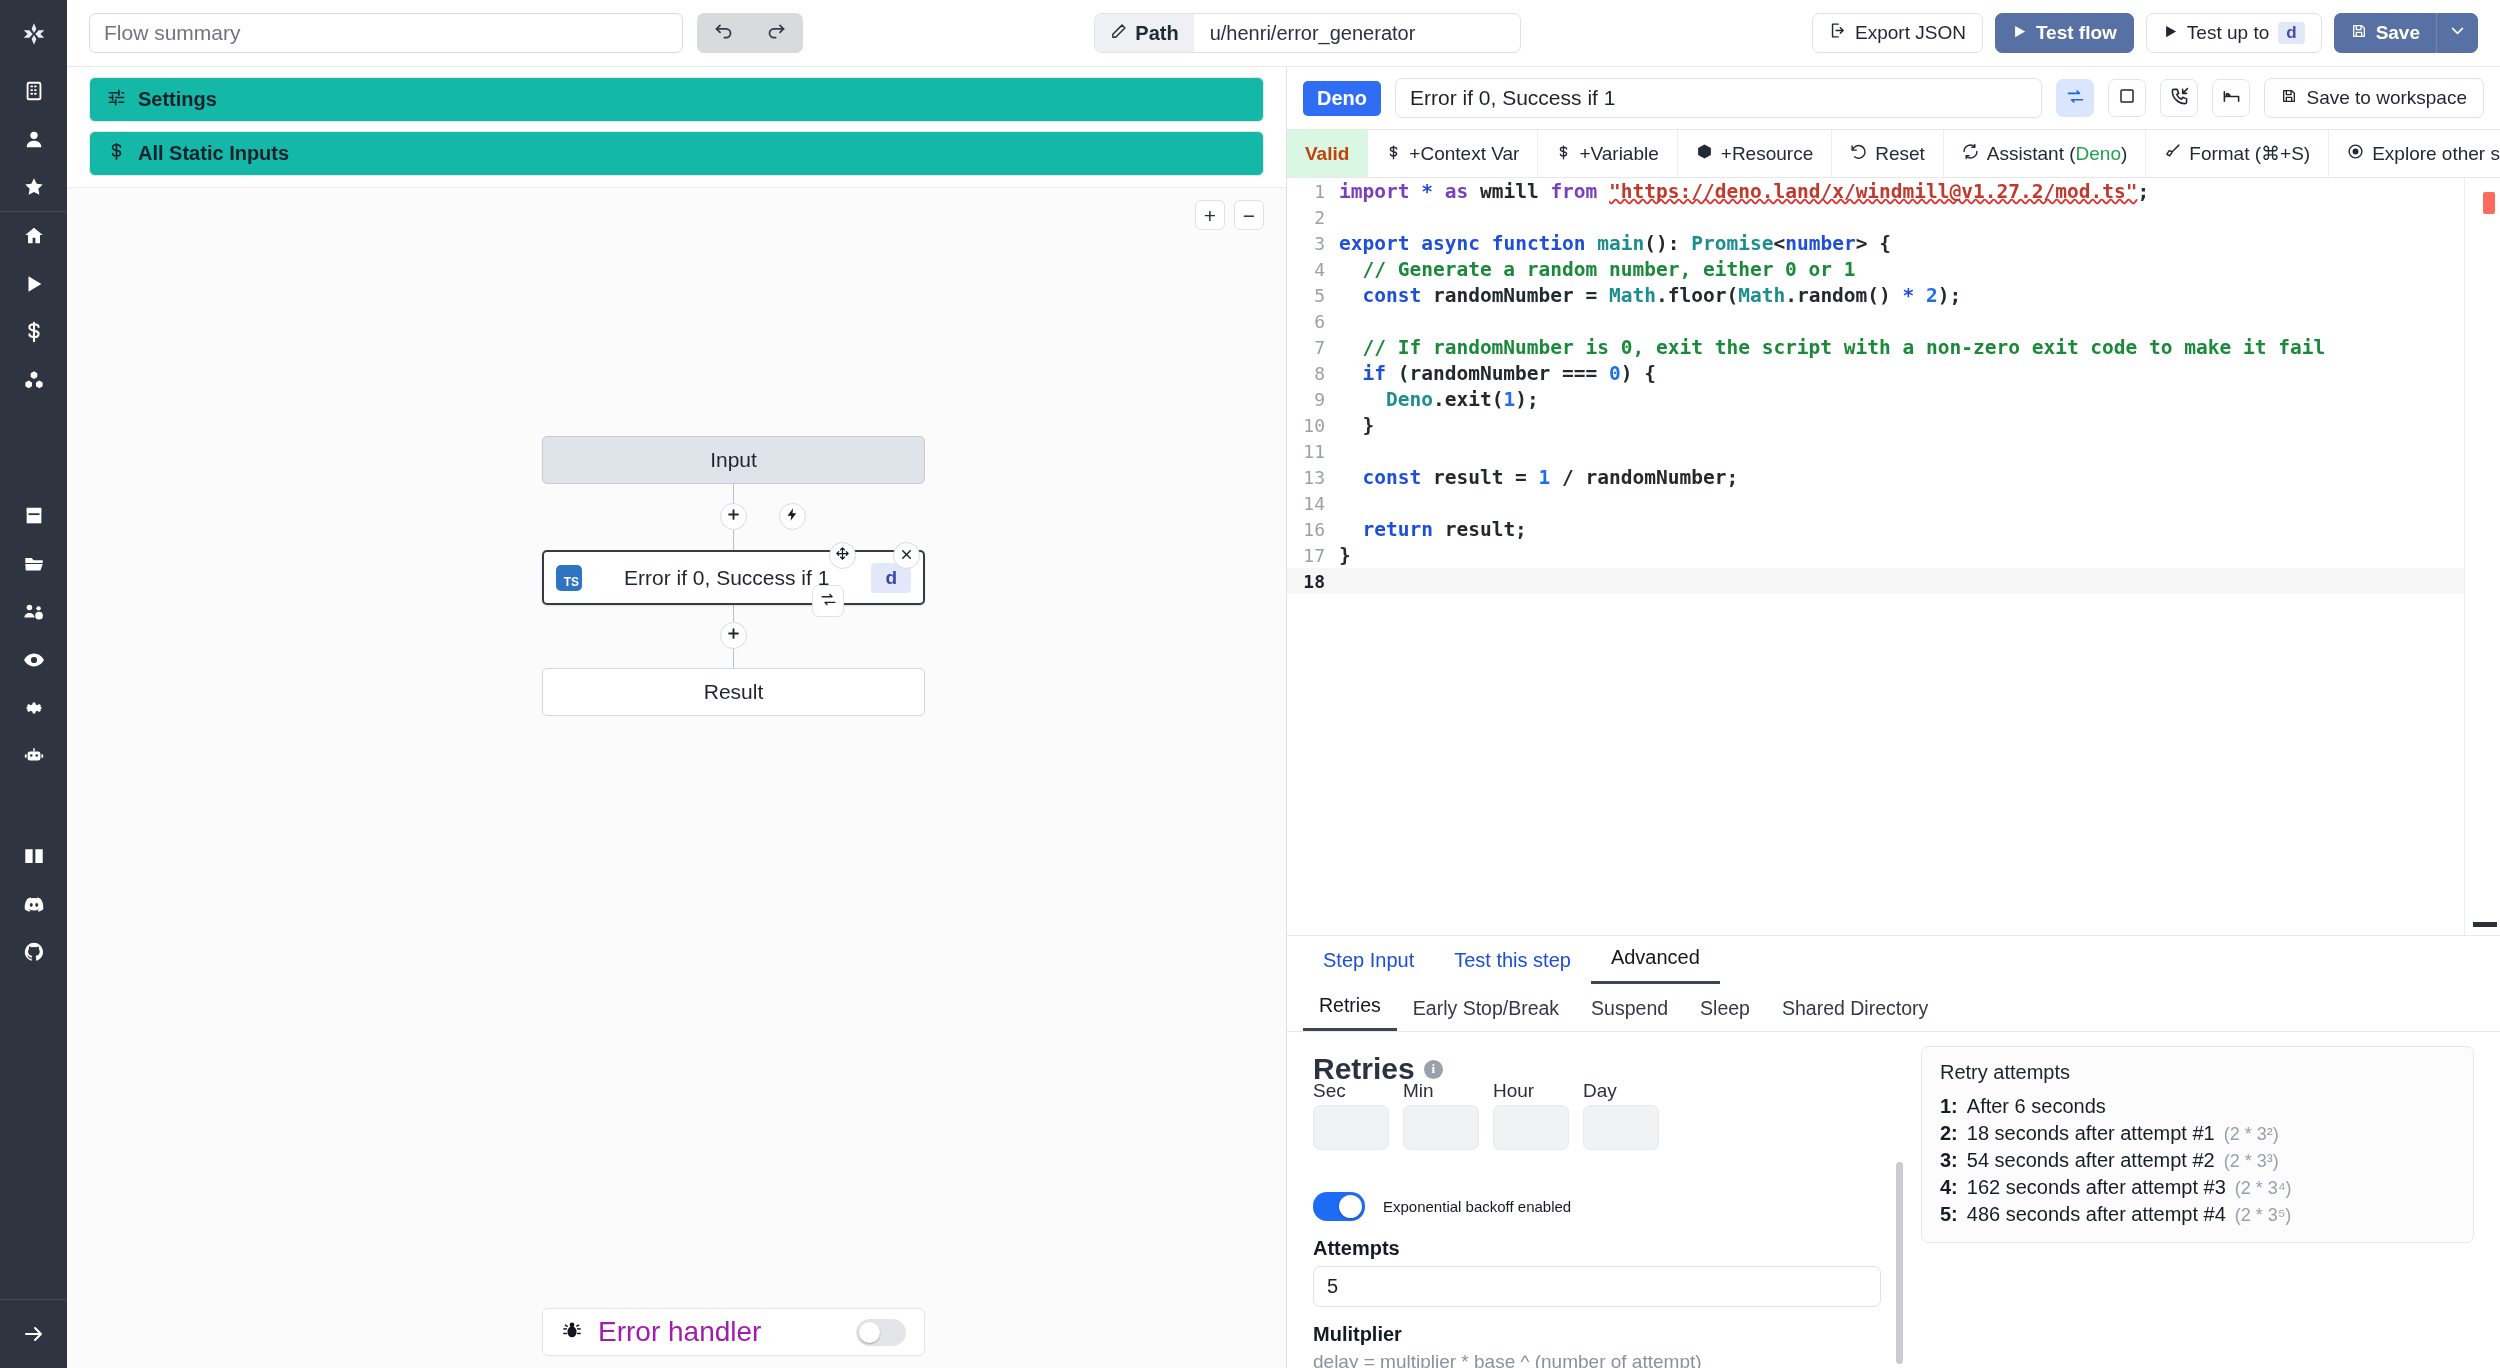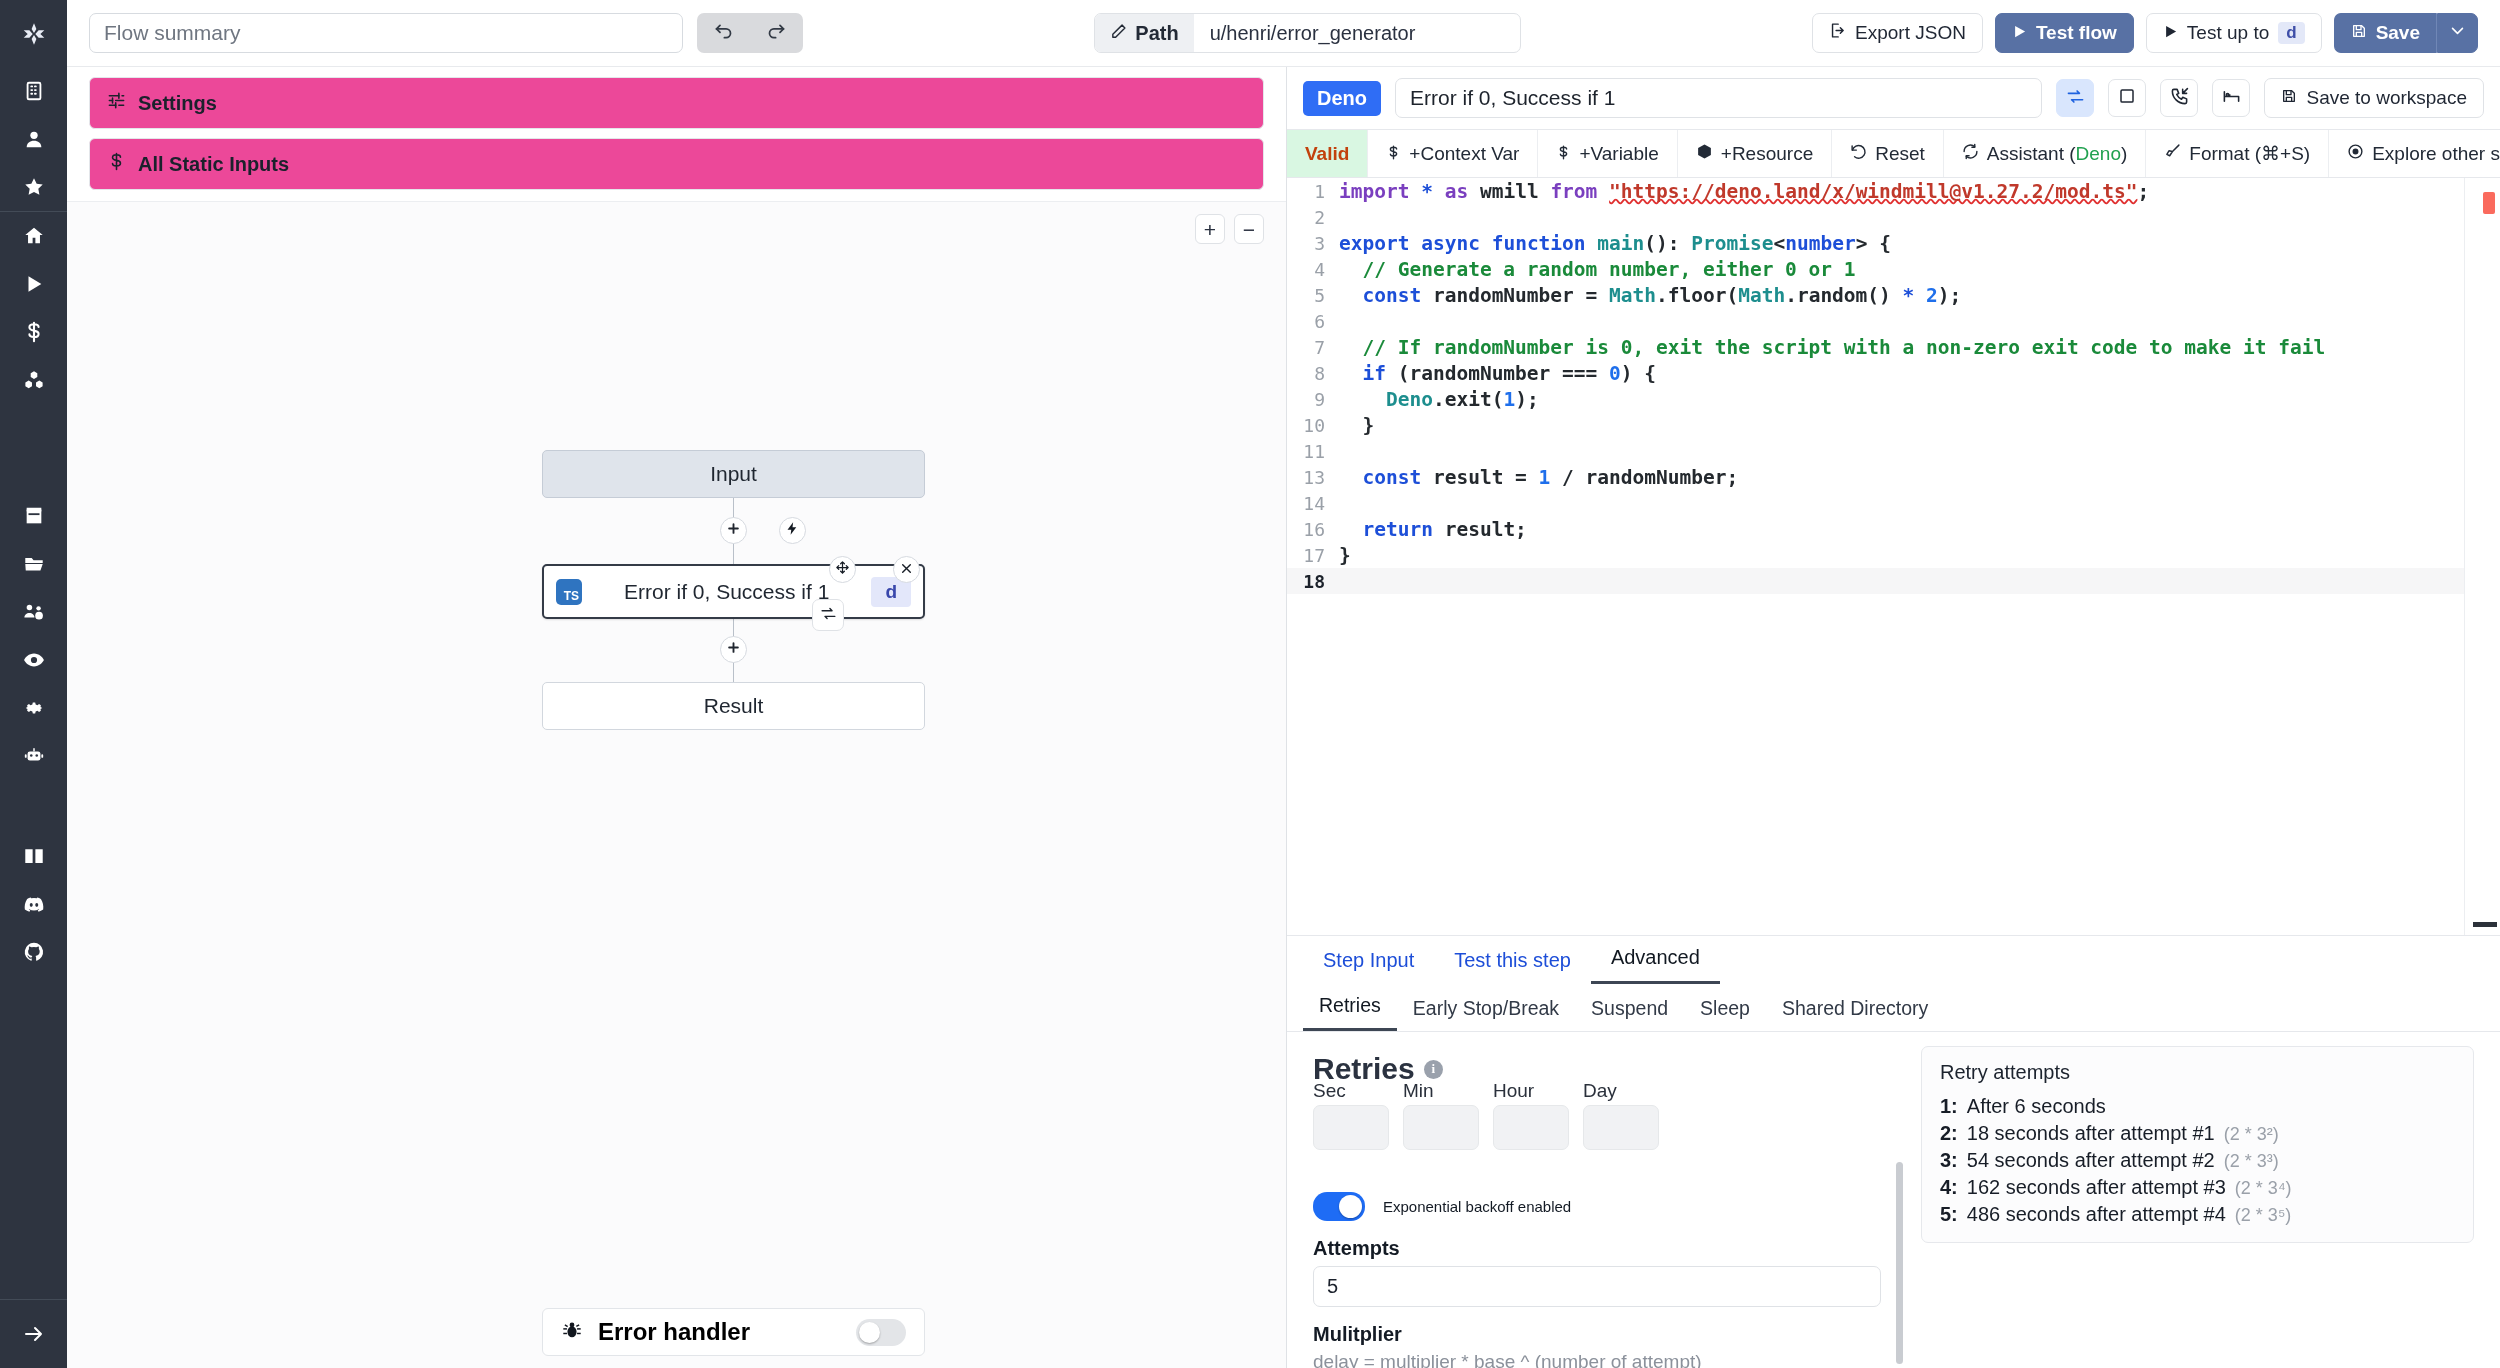--- a/index.html
+++ b/index.html
@@ -76,21 +76,21 @@
   
   .split { flex: 1; display: flex; min-height: 0; }
 
   
   .flowpane {
     width: 1220px; flex: 0 0 1220px; display: flex; flex-direction: column;
     background: #fff; border-right: 1px solid #dfe2e6; min-height: 0;
   }
   .accordions { padding: 10px 22px 0 22px; display: flex; flex-direction: column; gap: 9px; }
   .accordion {
-    height: 52px; border: 1px solid #e3e6ea; border-radius: 6px; background: #ec4899;
+    height: 45px; border: 1px solid #e3e6ea; border-radius: 6px; background: #14b8a6;
     display: flex; align-items: center; gap: 12px; padding: 0 17px;
     font-size: 20px; font-weight: 700; color: #1b212c; cursor: pointer;
   }
   .canvas {
     flex: 1; position: relative; background: #fbfbfc; margin-top: 11px;
     border-top: 1px solid #eceef1; overflow: hidden;
   }
   .zoomctl { position: absolute; top: 12px; right: 22px; display: flex; gap: 9px; }
   .zoombtn {
     width: 30px; height: 30px; border: 1px solid #dfe2e6; border-radius: 6px; background: #fff;
@@ -127,21 +127,21 @@
   .mini-btn {
     position: absolute; width: 32px; height: 32px; border-radius: 7px;
     background: #fff; border: 1px solid #dfe2e6; display: flex;
     align-items: center; justify-content: center; cursor: pointer; color: #1d232c;
   }
   .errbar {
     position: absolute; left: 475px; bottom: 12px; width: 383px; height: 48px;
     border: 1px solid #e2e5e9; border-radius: 6px; background: #fff;
     display: flex; align-items: center; padding: 0 18px; gap: 15px;
   }
-  .errbar-label { flex: 1; font-size: 24px; font-weight: 700; color: #000000; }
+  .errbar-label { flex: 1; font-size: 28px; font-weight: 400; color: #a21caf; }
   .toggle {
     width: 50px; height: 27px; border-radius: 14px; background: #e3e5e8;
     display: flex; align-items: center; padding: 3px; cursor: pointer;
   }
   .toggle .knob { width: 21px; height: 21px; border-radius: 50%; background: #fff; box-shadow: 0 1px 2px rgba(0,0,0,.3); }
   .toggle.on { background: #1e6cf5; justify-content: flex-end; }
 
   
   .editorpane { flex: 1; display: flex; flex-direction: column; min-width: 0; background: #fff; }
   .ed-head {

